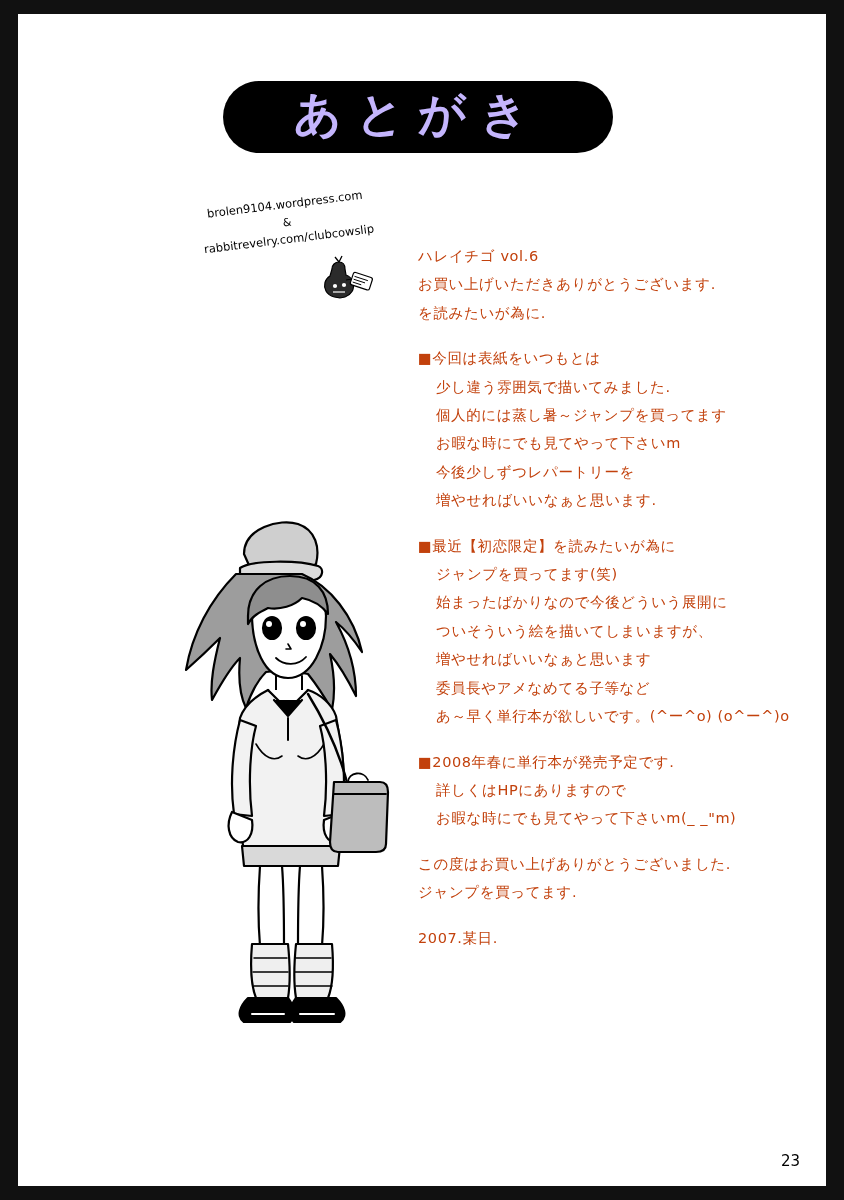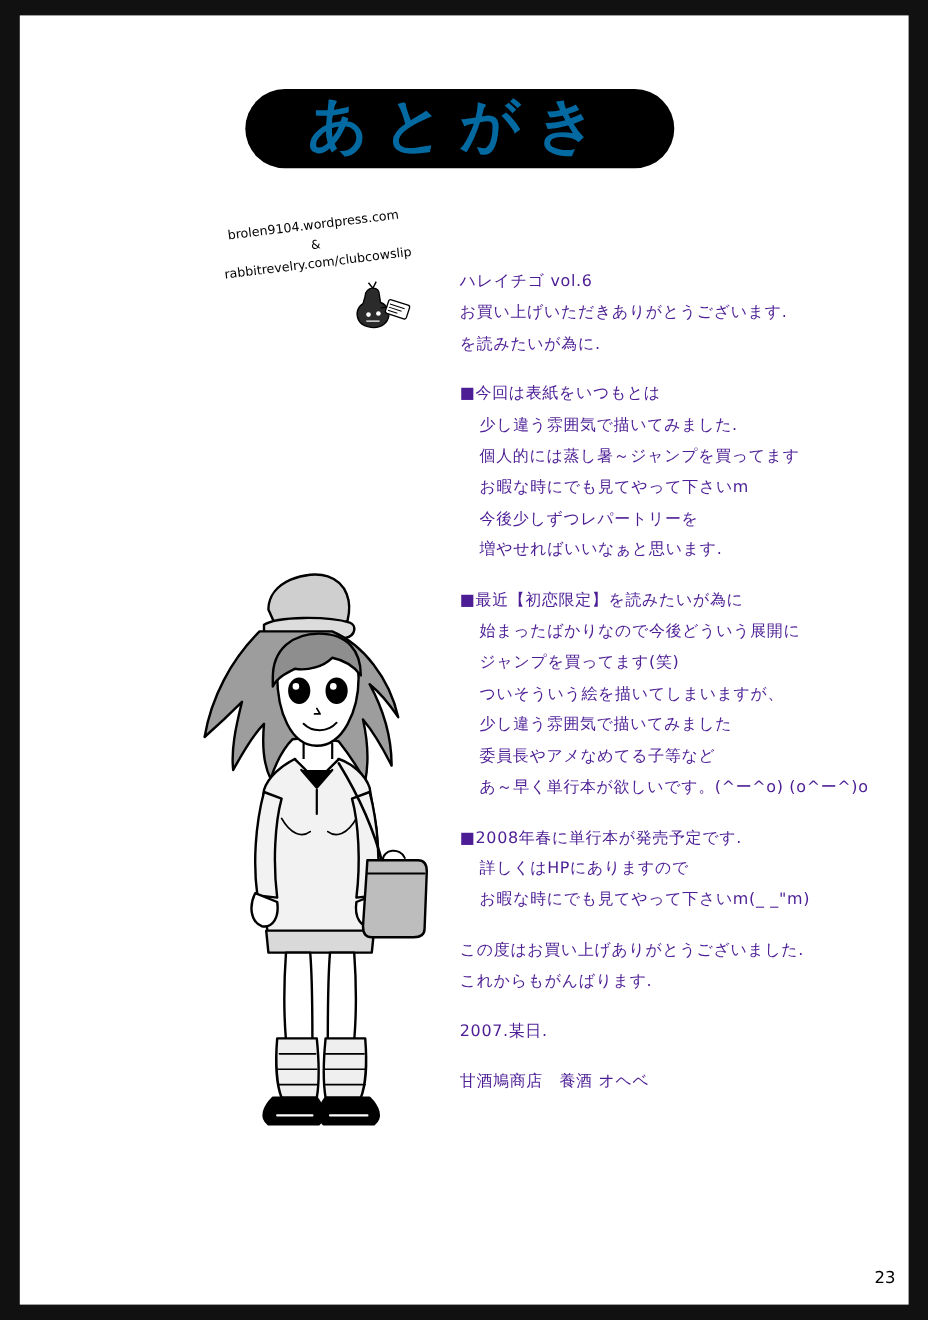--- a/index.html
+++ b/index.html
@@ -19,22 +19,22 @@
   
   .title-banner{
     position:absolute;
     left:205px; top:67px;
     width:390px; height:72px;
     background:#000000;
     border-radius:36px;
     display:flex; align-items:center; justify-content:center;
   }
   .title-banner .t{
-    color:#0369a1;
-    font-size:54px;
+    color:#c4b5fd;
+    font-size:47px;
     letter-spacing:14px;
     font-weight:bold;
     font-family:"DejaVu Sans", sans-serif;
     transform:translateY(-3px);
   }
 
   
   .urlblock{
     position:absolute;
     left:170px; top:182px;
@@ -53,41 +53,41 @@
     position:absolute;
     left:295px; top:240px;
     width:62px; height:50px;
   }
 
   
   .text{
     position:absolute;
     left:400px; top:228px;
     width:390px;
-    color:#4c1d95;
+    color:#c2410c;
     font-size:14.5px;
     line-height:1.96;
     letter-spacing:0.6px;
     font-family:"DejaVu Sans", sans-serif;
   }
   .para{margin-bottom:17px;}
   .para .ln{white-space:pre;}
   .indent{padding-left:18px;}
 
   
   .figure{
     position:absolute;
     left:130px; top:480px;
     width:260px; height:560px;
   }
 
   
   .pagenum{
     position:absolute;
-    right:12px; bottom:16px;
+    right:26px; bottom:16px;
     font-size:15px;
     color:#000;
     font-family:"DejaVu Sans", sans-serif;
   }
 </style>
 </head>
 <body>
 
 <div class="page">
 
@@ -126,46 +126,43 @@
       <div class="ln">■今回は表紙をいつもとは</div>
       <div class="ln indent">少し違う雰囲気で描いてみました.</div>
       <div class="ln indent">個人的には蒸し暑～ジャンプを買ってます</div>
       <div class="ln indent">お暇な時にでも見てやって下さいm</div>
       <div class="ln indent">今後少しずつレパートリーを</div>
       <div class="ln indent">増やせればいいなぁと思います.</div>
     </div>
 
     <div class="para">
       <div class="ln">■最近【初恋限定】を読みたいが為に</div>
+      <div class="ln indent">ジャンプを買ってます(笑)</div>
       <div class="ln indent">始まったばかりなので今後どういう展開に</div>
-      <div class="ln indent">ジャンプを買ってます(笑)</div>
       <div class="ln indent">ついそういう絵を描いてしまいますが、</div>
-      <div class="ln indent">少し違う雰囲気で描いてみました</div>
+      <div class="ln indent">増やせればいいなぁと思います</div>
       <div class="ln indent">委員長やアメなめてる子等など</div>
       <div class="ln indent">あ～早く単行本が欲しいです。(^ー^o) (o^ー^)o</div>
     </div>
 
     <div class="para">
       <div class="ln">■2008年春に単行本が発売予定です.</div>
       <div class="ln indent">詳しくはHPにありますので</div>
       <div class="ln indent">お暇な時にでも見てやって下さいm(_ _"m)</div>
     </div>
 
     <div class="para">
       <div class="ln">この度はお買い上げありがとうございました.</div>
-      <div class="ln">これからもがんばります.</div>
+      <div class="ln">ジャンプを買ってます.</div>
     </div>
 
     <div class="para">
       <div class="ln">2007.某日.</div>
     </div>
 
-    <div class="para">
-      <div class="ln">甘酒鳩商店　養酒 オヘベ</div>
-    </div>
 
   </div>
 
   <svg class="figure" viewBox="0 0 260 560">
     <g fill="none" stroke="#000" stroke-width="2.2" stroke-linejoin="round" stroke-linecap="round">
 
       <path d="M96 60 C96 34 132 24 150 30 C168 36 172 54 168 70 L150 82 L104 78 Z" fill="#cfcfcf"></path>
       <path d="M92 74 C104 66 150 66 170 72 C176 74 176 84 166 86 C140 92 104 90 92 84 Z" fill="#dcdcdc"></path>
 
       <path d="M88 80 C62 106 44 140 38 176 C56 160 66 150 72 144 C66 168 62 188 64 206 C76 184 84 172 92 164 C90 186 92 202 98 214 C104 196 110 186 118 178 L138 176 L160 180 C168 190 176 202 184 216 C188 196 186 178 182 160 C192 172 200 186 208 202 C208 176 200 150 188 128 C198 136 206 146 214 158 C206 122 182 92 154 80 Z" fill="#9d9d9d"></path>

